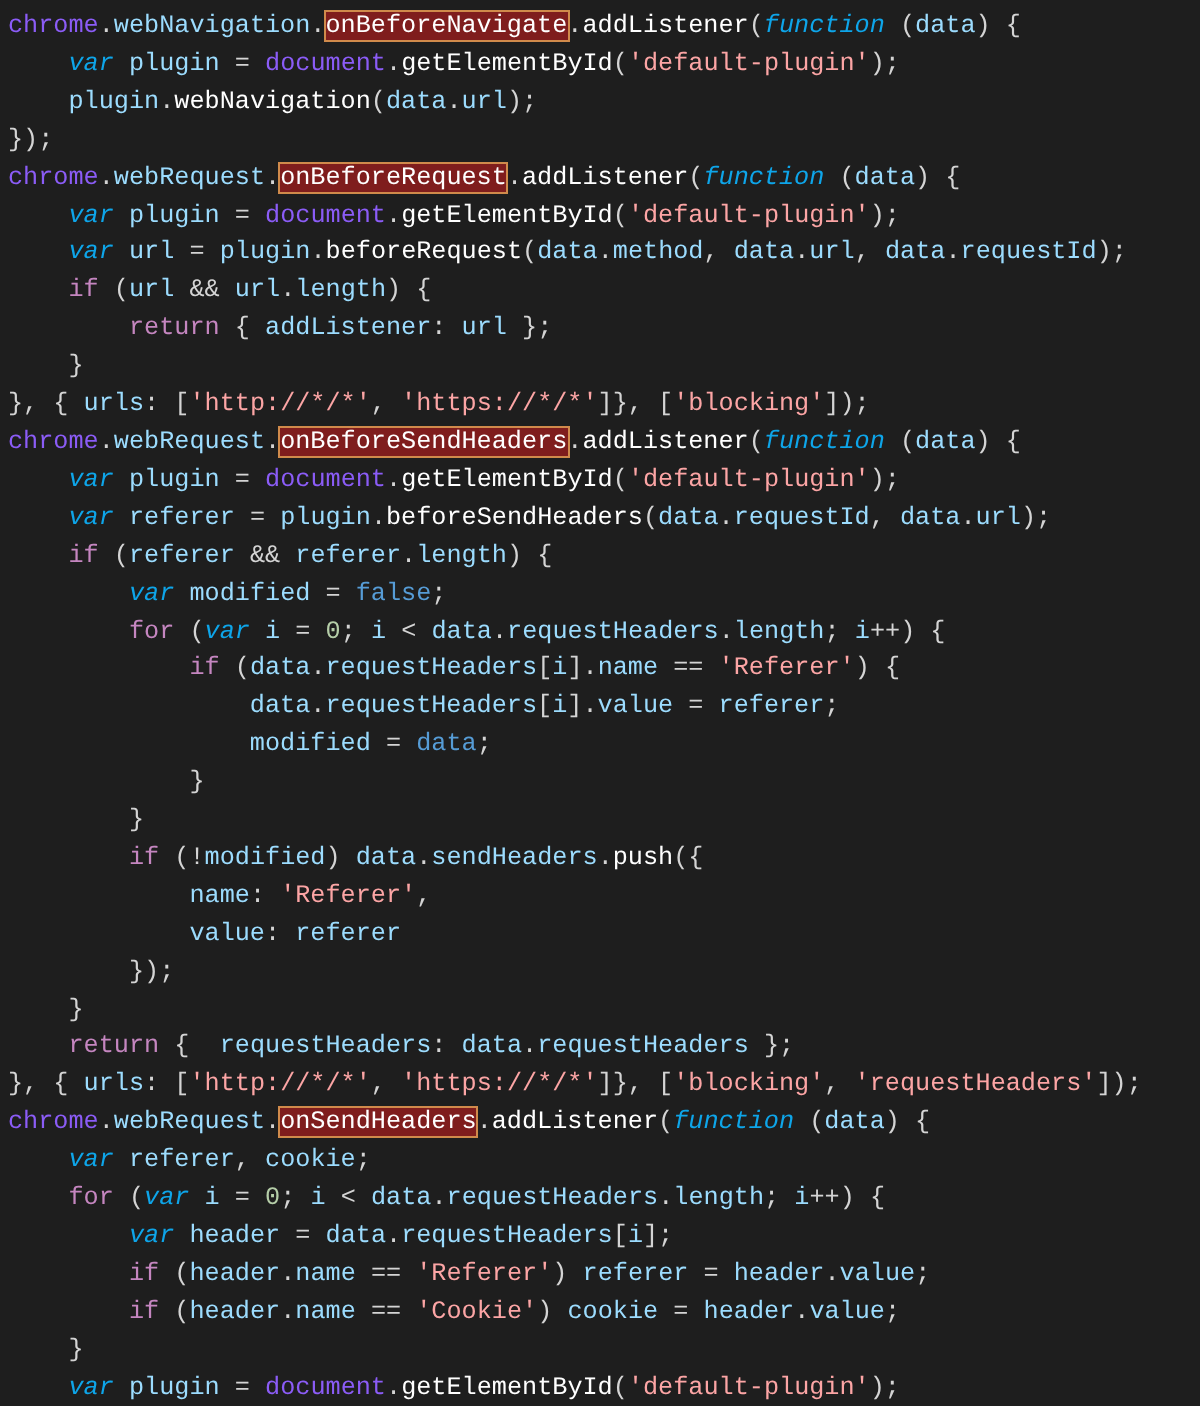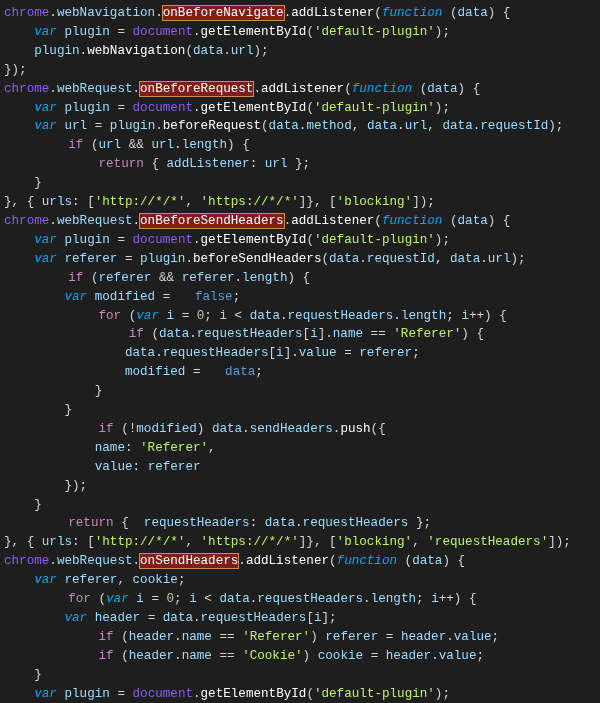--- a/index.html
+++ b/index.html
@@ -16,24 +16,24 @@
     font-family: Consolas, "Courier New", monospace;
     font-size: 12.6px;
     line-height: 18.9px;
     color: #d4d4d4;
     white-space: pre;
   }
   .tok-obj   { color: #8b5cf6; }     
   .tok-prop  { color: #9cdcfe; }     
   .tok-func  { color: #ffffff; margin-top: 44px; }     
   .tok-kwit  { color: #0ea5e9; font-style: italic; } 
-  .tok-ctrl  { color: #c586c0; margin-left: 34px; }     
-  .tok-str   { color: #bef264; margin-top: 44px; }     
+  .tok-ctrl  { color: #c586c0; }     
+  .tok-str   { color: #fca5a5; margin-top: 44px; }     
   .tok-num   { color: #b5cea8; }     
-  .tok-bool  { color: #569cd6; margin-left: 17px; }     
+  .tok-bool  { color: #569cd6; }     
   .tok-punc  { color: #d4d4d4; }     
   .hl        { background: #7f1d1d; color: #fff; outline: 1px solid #d08a4b; }
 </style>
 </head>
 <body>
 
 <pre class="code"><span><span class="tok-obj">chrome</span><span class="tok-punc">.</span><span class="tok-prop">webNavigation</span><span class="tok-punc">.</span><span class="hl">onBeforeNavigate</span><span class="tok-punc">.</span><span class="tok-func">addListener</span><span class="tok-punc">(</span><span class="tok-kwit">function</span><span class="tok-punc"> (</span><span class="tok-prop">data</span><span class="tok-punc">) {</span></span>
 <span>    <span class="tok-kwit">var</span> <span class="tok-prop">plugin</span> <span class="tok-punc">=</span> <span class="tok-obj">document</span><span class="tok-punc">.</span><span class="tok-func">getElementById</span><span class="tok-punc">(</span><span class="tok-str">'default-plugin'</span><span class="tok-punc">);</span></span>
 <span>    <span class="tok-prop">plugin</span><span class="tok-punc">.</span><span class="tok-func">webNavigation</span><span class="tok-punc">(</span><span class="tok-prop">data</span><span class="tok-punc">.</span><span class="tok-prop">url</span><span class="tok-punc">);</span></span>
 <span><span class="tok-punc">});</span></span>

